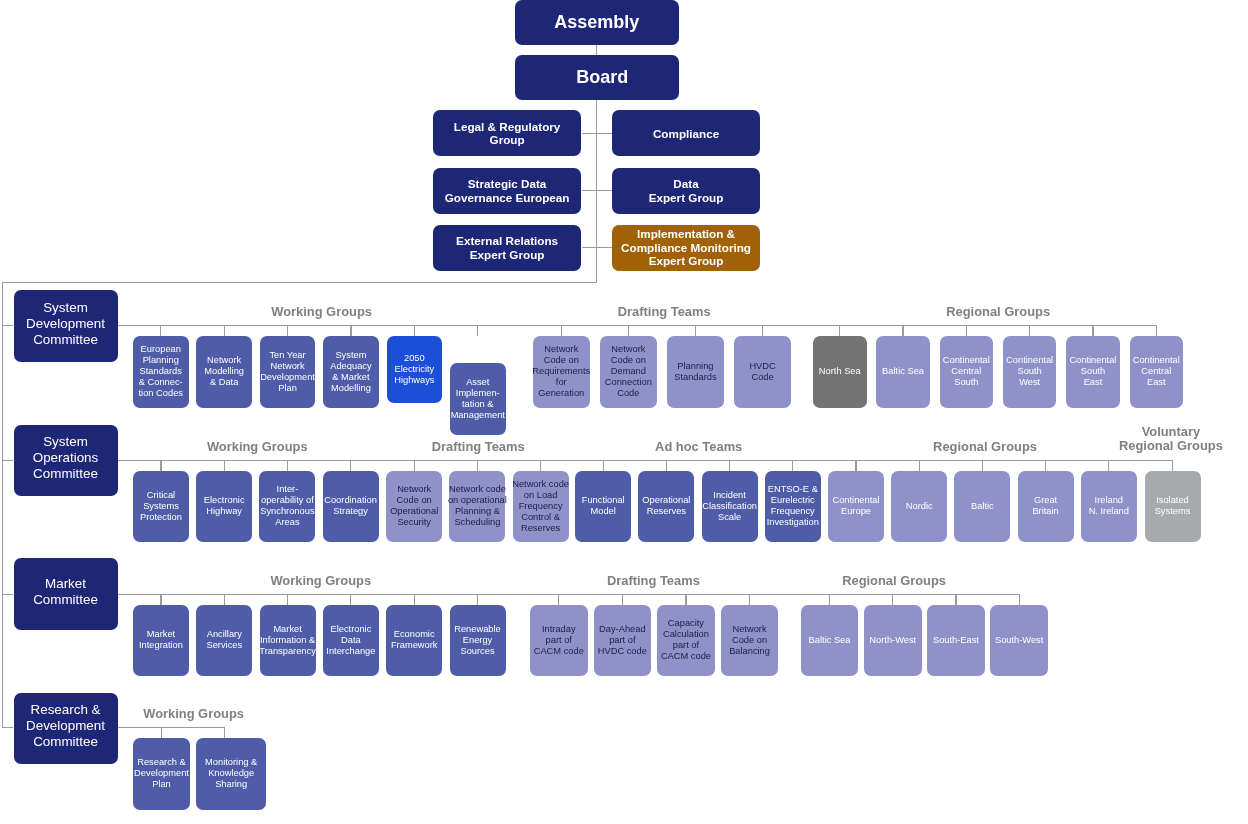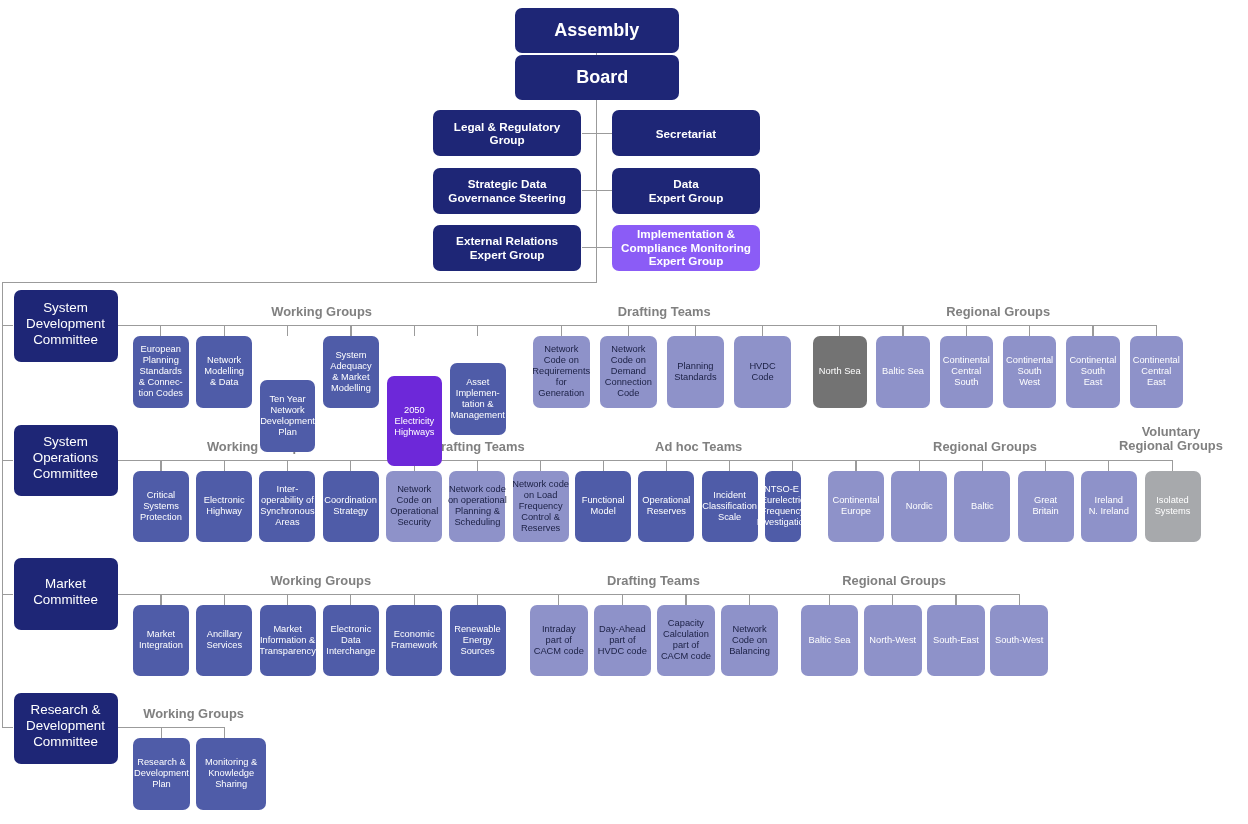--- a/index.html
+++ b/index.html
@@ -41,32 +41,32 @@
 <div class="ln lnv" style="left:596.15px;top:99.5px;height:182.3px;"></div>
 <div class="ln lnh" style="left:581.5px;top:132.85px;width:15.25px;"></div>
 <div class="ln lnh" style="left:581.5px;top:189.95px;width:15.25px;"></div>
 <div class="ln lnh" style="left:581.5px;top:247.05px;width:15.25px;"></div>
 <div class="ln lnh" style="left:596.75px;top:132.85px;width:15.15px;"></div>
 <div class="ln lnh" style="left:596.75px;top:189.95px;width:15.15px;"></div>
 <div class="ln lnh" style="left:596.75px;top:247.05px;width:15.15px;"></div>
 </div>
 
 <div class="group">
-<div class="box top-main" style="left:515.0px;top:8px;width:163.5px;height:45.0px;background:#1e2676;"><span class="lbl">Assembly</span></div>
+<div class="box top-main" style="left:515.0px;top:0.0px;width:163.5px;height:45.0px;background:#1e2676;"><span class="lbl">Assembly</span></div>
 <div class="box top-main" style="left:515.0px;top:54.5px;width:163.5px;height:45.0px;background:#1e2676;padding-left:11px;"><span class="lbl">Board</span></div>
 <div class="box top-sub" style="left:432.7px;top:110.4px;width:148.8px;height:46.1px;background:#1e2676;"><span class="lbl">Legal &amp; Regulatory
 Group</span></div>
 <div class="box top-sub" style="left:432.7px;top:167.5px;width:148.8px;height:46.1px;background:#1e2676;"><span class="lbl">Strategic Data
-Governance Steering</span></div>
+Governance European</span></div>
 <div class="box top-sub" style="left:432.7px;top:224.6px;width:148.8px;height:46.1px;background:#1e2676;"><span class="lbl">External Relations
 Expert Group</span></div>
-<div class="box top-sub" style="left:611.9px;top:110.4px;width:148.3px;height:46.1px;background:#1e2676;"><span class="lbl">Secretariat</span></div>
+<div class="box top-sub" style="left:611.9px;top:110.4px;width:148.3px;height:46.1px;background:#1e2676;"><span class="lbl">Compliance</span></div>
 <div class="box top-sub" style="left:611.9px;top:167.5px;width:148.3px;height:46.1px;background:#1e2676;"><span class="lbl">Data
 Expert Group</span></div>
-<div class="box top-sub" style="left:611.9px;top:224.6px;width:148.3px;height:46.1px;background:#8b5cf6;"><span class="lbl">Implementation &amp;
+<div class="box top-sub" style="left:611.9px;top:224.6px;width:148.3px;height:46.1px;background:#a16207;"><span class="lbl">Implementation &amp;
 Compliance Monitoring
 Expert Group</span></div>
 </div>
 
 <div class="ln lnv" style="left:1.6px;top:281.8px;height:446.4px;"></div>
 <div class="ln lnh" style="left:1.6px;top:281.8px;width:595.15px;"></div>
 
 <div class="group">
 <div class="ln lnh" style="left:1.6px;top:325.0px;width:11.9px;"></div>
 <div class="box committee" style="left:13.5px;top:290.0px;width:104.0px;height:71.5px;background:#1e2676;"><span class="lbl">System
@@ -78,31 +78,31 @@
 <div class="box leaf" style="left:133.0px;top:336.0px;width:55.5px;height:71.5px;background:#4f5ca8;"><span class="lbl">European
 Planning
 Standards
 &amp; Connec-
 tion Codes</span></div>
 <div class="ln lnv" style="left:223.55px;top:325.0px;height:11.0px;"></div>
 <div class="box leaf" style="left:196.4px;top:336.0px;width:55.5px;height:71.5px;background:#4f5ca8;"><span class="lbl">Network
 Modelling
 &amp; Data</span></div>
 <div class="ln lnv" style="left:286.95px;top:325.0px;height:11.0px;"></div>
-<div class="box leaf" style="left:259.8px;top:336.0px;width:55.5px;height:71.5px;background:#4f5ca8;margin-top:44px;"><span class="lbl">Ten Year
+<div class="box leaf" style="left:259.8px;top:336.0px;width:55.5px;height:71.5px;background:#4f5ca8;"><span class="lbl">Ten Year
 Network
 Development
 Plan</span></div>
 <div class="ln lnv" style="left:350.35px;top:325.0px;height:11.0px;"></div>
 <div class="box leaf" style="left:323.2px;top:336.0px;width:55.5px;height:71.5px;background:#4f5ca8;"><span class="lbl">System
 Adequacy
 &amp; Market
 Modelling</span></div>
 <div class="ln lnv" style="left:413.75px;top:325.0px;height:11.0px;"></div>
-<div class="box leaf" style="left:386.6px;top:336.0px;width:55.5px;height:90px;background:#6d28d9;margin-top:40px;"><span class="lbl">2050
+<div class="box leaf" style="left:386.6px;top:336.0px;width:55.5px;height:67px;background:#1d4ed8;"><span class="lbl">2050
 Electricity
 Highways</span></div>
 <div class="ln lnv" style="left:477.15px;top:325.0px;height:11.0px;"></div>
 <div class="box leaf" style="left:450.0px;top:336.0px;width:55.5px;height:71.5px;background:#4f5ca8;margin-top:27px;"><span class="lbl">Asset
 Implemen-
 tation &amp;
 Management</span></div>
 <div class="ghdr" style="left:664.2px;top:325.0px;color:#808080;"><span class="lbl">Drafting Teams</span></div>
 <div class="ln lnv" style="left:560.65px;top:325.0px;height:11.0px;"></div>
 <div class="box leaf dark-text" style="left:532.5px;top:336.0px;width:57.5px;height:71.5px;background:#8e92c9;"><span class="lbl">Network
@@ -189,21 +189,21 @@
 <div class="box leaf" style="left:575.2px;top:470.5px;width:56.0px;height:71.5px;background:#4f5ca8;"><span class="lbl">Functional
 Model</span></div>
 <div class="ln lnv" style="left:665.8px;top:459.5px;height:11.0px;"></div>
 <div class="box leaf" style="left:638.4px;top:470.5px;width:56.0px;height:71.5px;background:#4f5ca8;"><span class="lbl">Operational
 Reserves</span></div>
 <div class="ln lnv" style="left:729.0px;top:459.5px;height:11.0px;"></div>
 <div class="box leaf" style="left:701.6px;top:470.5px;width:56.0px;height:71.5px;background:#4f5ca8;"><span class="lbl">Incident
 Classification
 Scale</span></div>
 <div class="ln lnv" style="left:792.2px;top:459.5px;height:11.0px;"></div>
-<div class="box leaf" style="left:764.8px;top:470.5px;width:36px;height:71.5px;background:#4f5ca8;"><span class="lbl">ENTSO-E &amp;
+<div class="box leaf" style="left:764.8px;top:470.5px;width:56.0px;height:71.5px;background:#4f5ca8;"><span class="lbl">ENTSO-E &amp;
 Eurelectric
 Frequency
 Investigation</span></div>
 <div class="ghdr" style="left:985.0px;top:459.5px;color:#808080;"><span class="lbl">Regional Groups</span></div>
 <div class="ln lnv" style="left:855.4px;top:459.5px;height:11.0px;"></div>
 <div class="box leaf" style="left:828.0px;top:470.5px;width:56.0px;height:71.5px;background:#8e92c9;"><span class="lbl">Continental
 Europe</span></div>
 <div class="ln lnv" style="left:918.6px;top:459.5px;height:11.0px;"></div>
 <div class="box leaf" style="left:891.2px;top:470.5px;width:56.0px;height:71.5px;background:#8e92c9;"><span class="lbl">Nordic</span></div>
 <div class="ln lnv" style="left:981.8px;top:459.5px;height:11.0px;"></div>

